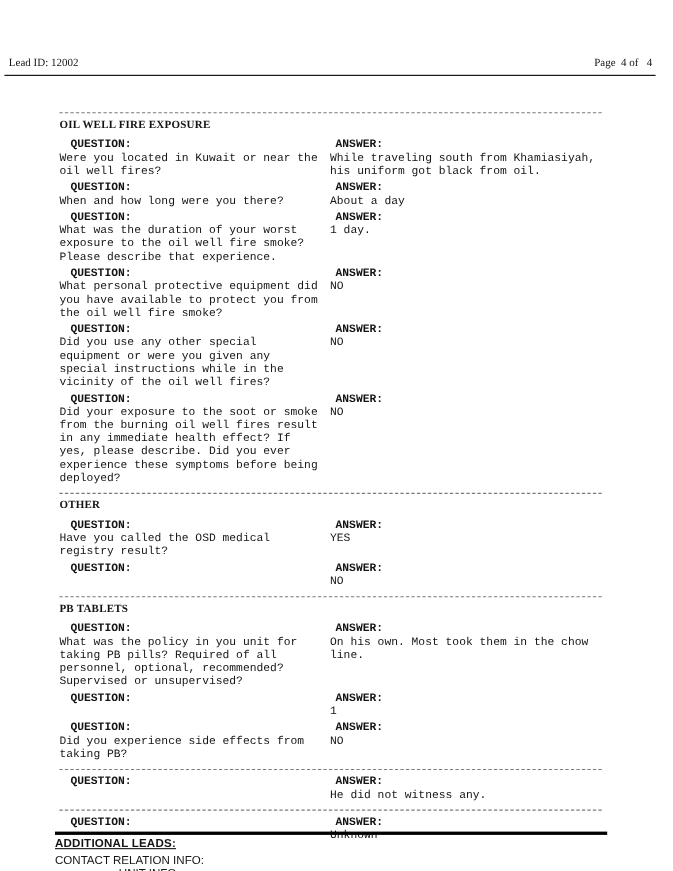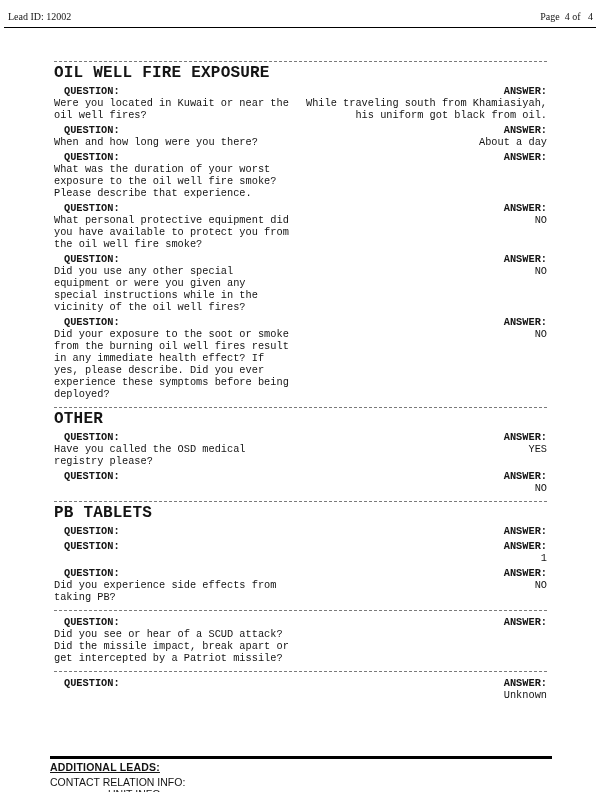--- a/index.html
+++ b/index.html
@@ -3,29 +3,29 @@
 <meta charset="utf-8">
 <style>
   html,body{margin:0;padding:0;background:#ffffff;}
   .page{
     width:600px;height:792px;background:#ffffff;position:relative;
     font-family:"Liberation Serif",serif;color:#141414;box-sizing:border-box;
     overflow:hidden;
   }
   .hdr{display:flex;justify-content:space-between;align-items:baseline;
        padding:11px 7px 0 8px;font-size:10px;}
-  .hdr .pg{white-space:pre;}
+  .hdr .pg{white-space:pre;margin-top:41px;}
   .hdr-rule{border-top:1px solid #000;margin:5px 4px 0 4px;height:0;}
   .content{padding:26px 53px 0 54px;font-size:10.3px;line-height:12px;}
   .sep{border-top:1px dashed #7a7a7a;height:0;margin:7px 0 5px 0;}
-  .stitle{font-family:Liberation Mono, monospace;font-weight:bold;
-          font-size:16px;margin:0 0 6px 0;letter-spacing:.2px;}
+  .stitle{font-family:Liberation Serif, serif;font-weight:bold;
+          font-size:10px;margin:0 0 6px 0;letter-spacing:.2px;}
   .qa{display:flex;margin-bottom:3px;font-family:Liberation Mono, monospace;}
   .qcol{width:238px;flex:0 0 238px;}
-  .acol{flex:1 1 auto;margin-left:8px;text-align:right;}
+  .acol{flex:1 1 auto;margin-left:8px;}
   .qlabel{font-weight:bold;padding-left:10px;}
   .alabel{font-weight:bold;padding-left:5px;}
   .qtext,.atext{margin:0;}
   .footer{position:absolute;left:50px;right:48px;top:743px;
           font-family:"Liberation Sans",sans-serif;margin-top:13px;}
   .footer-rule{border-top:3px solid #000;height:0;}
   .addl{font-weight:bold;font-size:10.5px;margin-top:2px;
         text-decoration:underline;letter-spacing:.2px;}
   .contact-row{display:flex;font-size:10.5px;margin-top:3px;flex-direction:column;}
   .contact-row .unit{margin-left:58px;}
@@ -69,20 +69,21 @@
         </div>
       </div>
 
       <div class="qa">
         <div class="qcol">
           <div class="qlabel">QUESTION:</div>
           <div class="qtext">What was the duration of your worst exposure to the oil well fire smoke?  Please describe that experience.</div>
         </div>
         <div class="acol">
           <div class="alabel">ANSWER:</div>
+          <div class="atext">1 day.</div>
         </div>
       </div>
 
       <div class="qa">
         <div class="qcol">
           <div class="qlabel">QUESTION:</div>
           <div class="qtext">What personal protective equipment did you have available to protect you from the oil well fire smoke?</div>
         </div>
         <div class="acol">
           <div class="alabel">ANSWER:</div>
@@ -113,21 +114,21 @@
       </div>
     </div>
 
     <div>
       <div class="sep"></div>
       <div class="stitle">OTHER</div>
 
       <div class="qa">
         <div class="qcol">
           <div class="qlabel">QUESTION:</div>
-          <div class="qtext">Have you called the OSD medical registry please?</div>
+          <div class="qtext">Have you called the OSD medical registry result?</div>
         </div>
         <div class="acol">
           <div class="alabel">ANSWER:</div>
           <div class="atext">YES</div>
         </div>
       </div>
 
       <div class="qa">
         <div class="qcol">
           <div class="qlabel">QUESTION:</div>
@@ -139,23 +140,25 @@
       </div>
     </div>
 
     <div>
       <div class="sep"></div>
       <div class="stitle">PB TABLETS</div>
 
       <div class="qa">
         <div class="qcol">
           <div class="qlabel">QUESTION:</div>
-        </div>
-        <div class="acol">
-          <div class="alabel">ANSWER:</div>
+          <div class="qtext">What was the policy in you unit for taking PB pills? Required of all personnel, optional, recommended? Supervised or unsupervised?</div>
+        </div>
+        <div class="acol">
+          <div class="alabel">ANSWER:</div>
+          <div class="atext">On his own.  Most took them in the chow line.</div>
         </div>
       </div>
 
       <div class="qa">
         <div class="qcol">
           <div class="qlabel">QUESTION:</div>
         </div>
         <div class="acol">
           <div class="alabel">ANSWER:</div>
           <div class="atext">1</div>
@@ -173,24 +176,24 @@
         </div>
       </div>
     </div>
 
     <div>
       <div class="sep"></div>
 
       <div class="qa">
         <div class="qcol">
           <div class="qlabel">QUESTION:</div>
-          <div class="qtext">Did you see or hear of a SCUD attack?  Did the missile impact, break apart or get intercepted by a Patriot missile?</div>
-        </div>
-        <div class="acol">
-          <div class="alabel">ANSWER:</div>
+        </div>
+        <div class="acol">
+          <div class="alabel">ANSWER:</div>
+          <div class="atext">He did not witness any.</div>
         </div>
       </div>
     </div>
 
     <div>
       <div class="sep"></div>
 
       <div class="qa">
         <div class="qcol">
           <div class="qlabel">QUESTION:</div>

